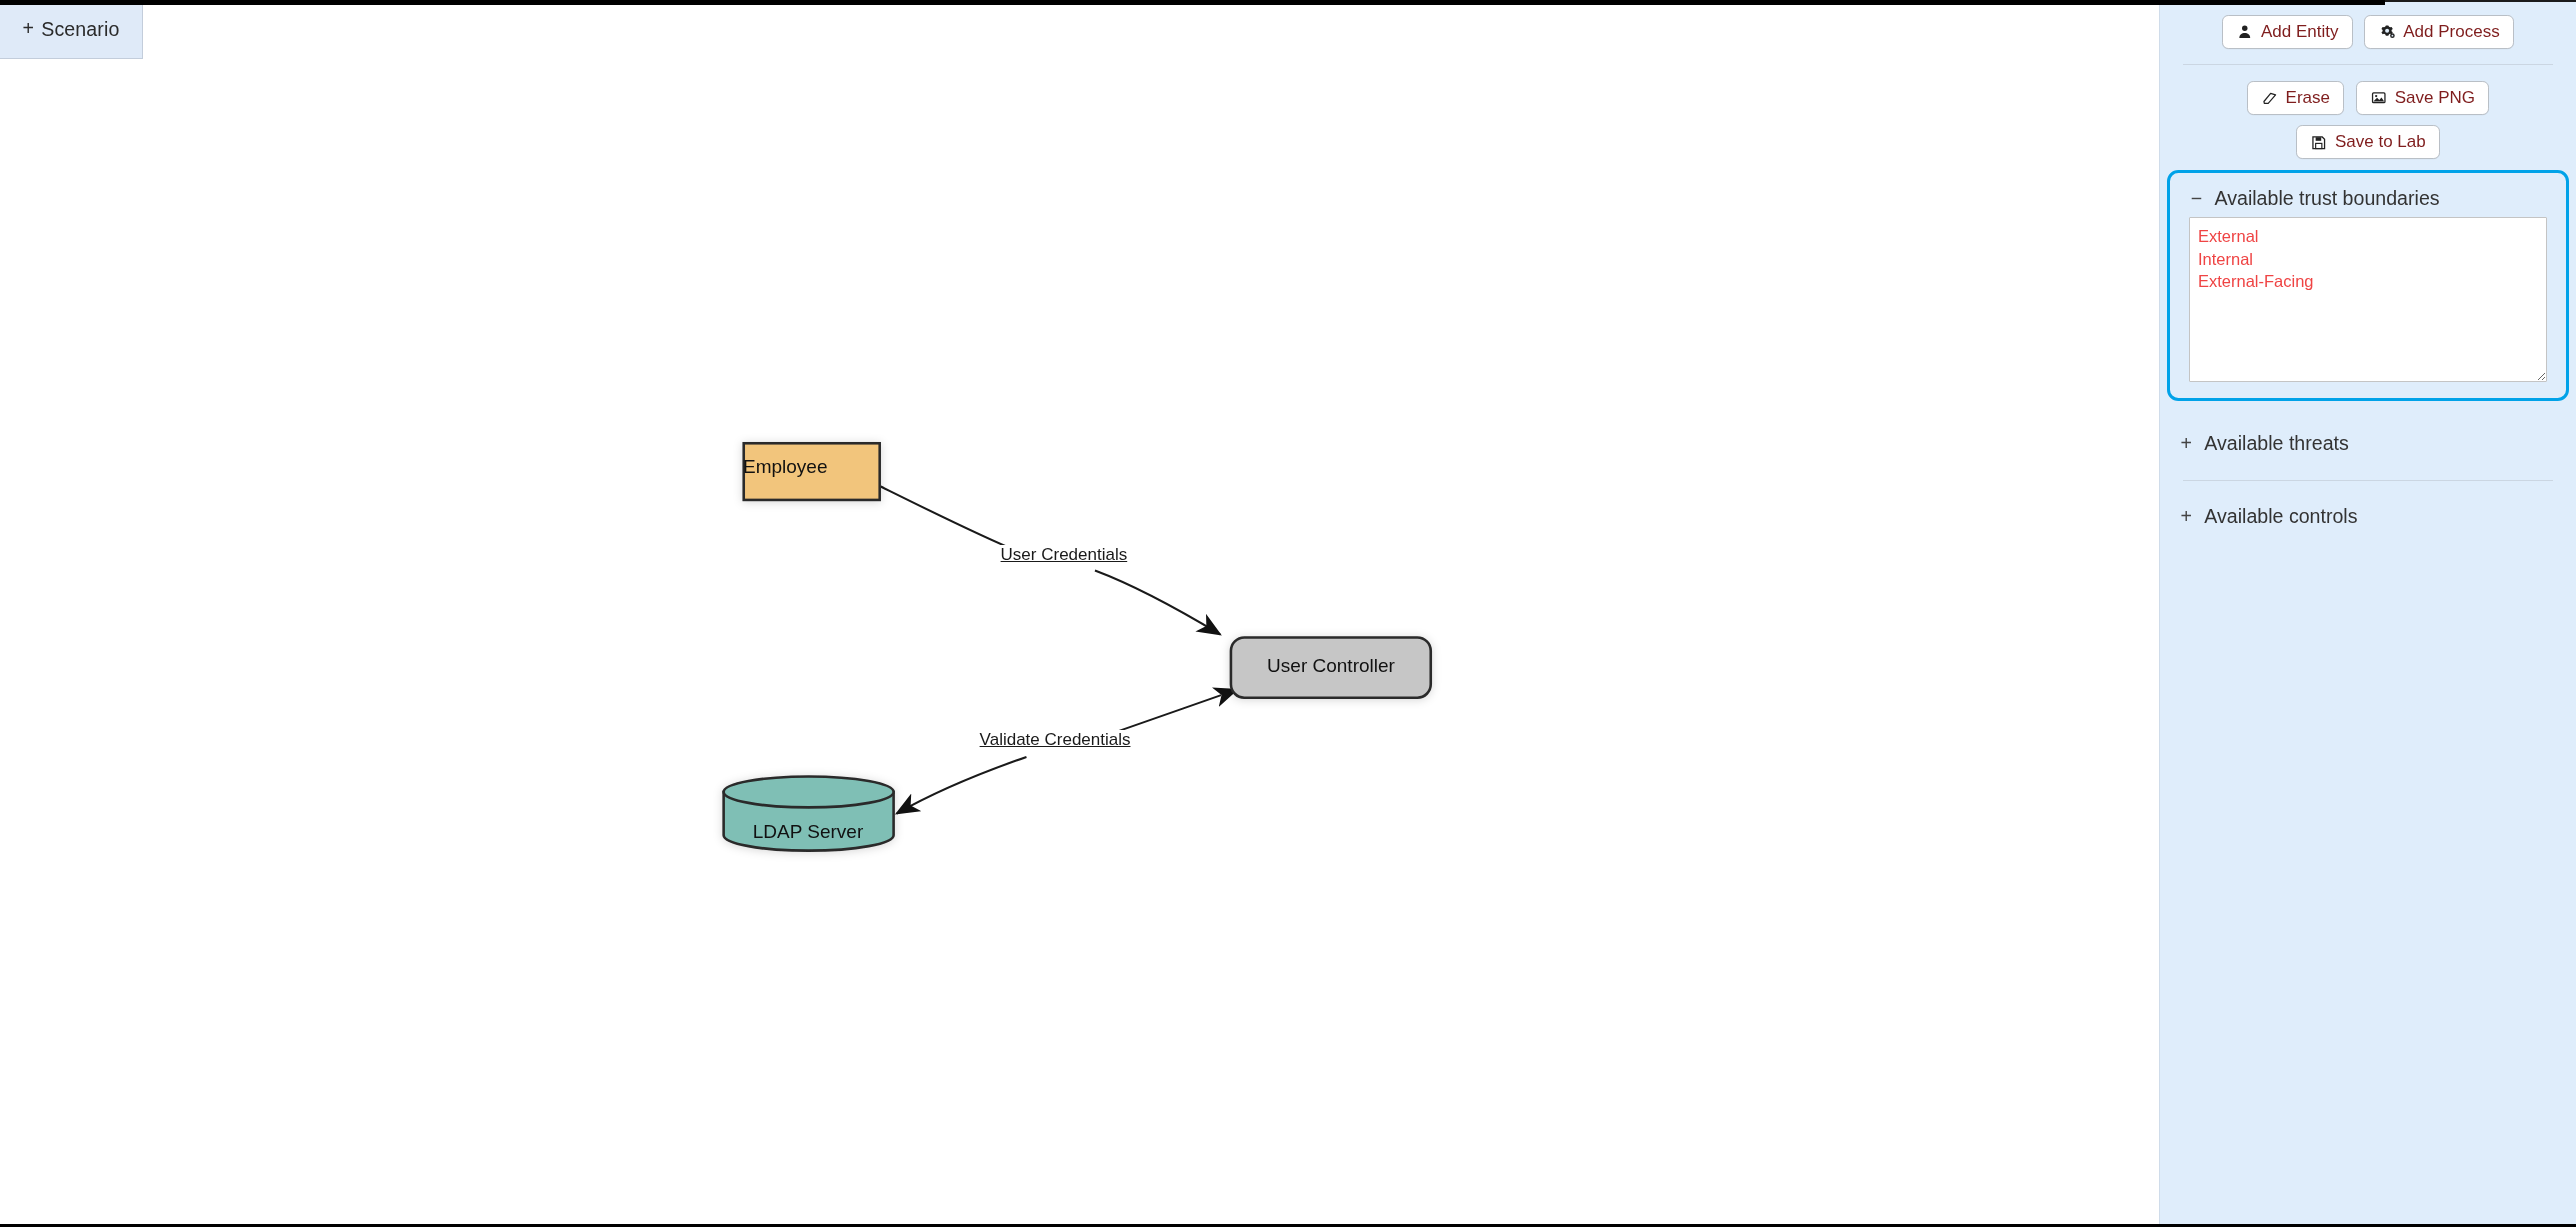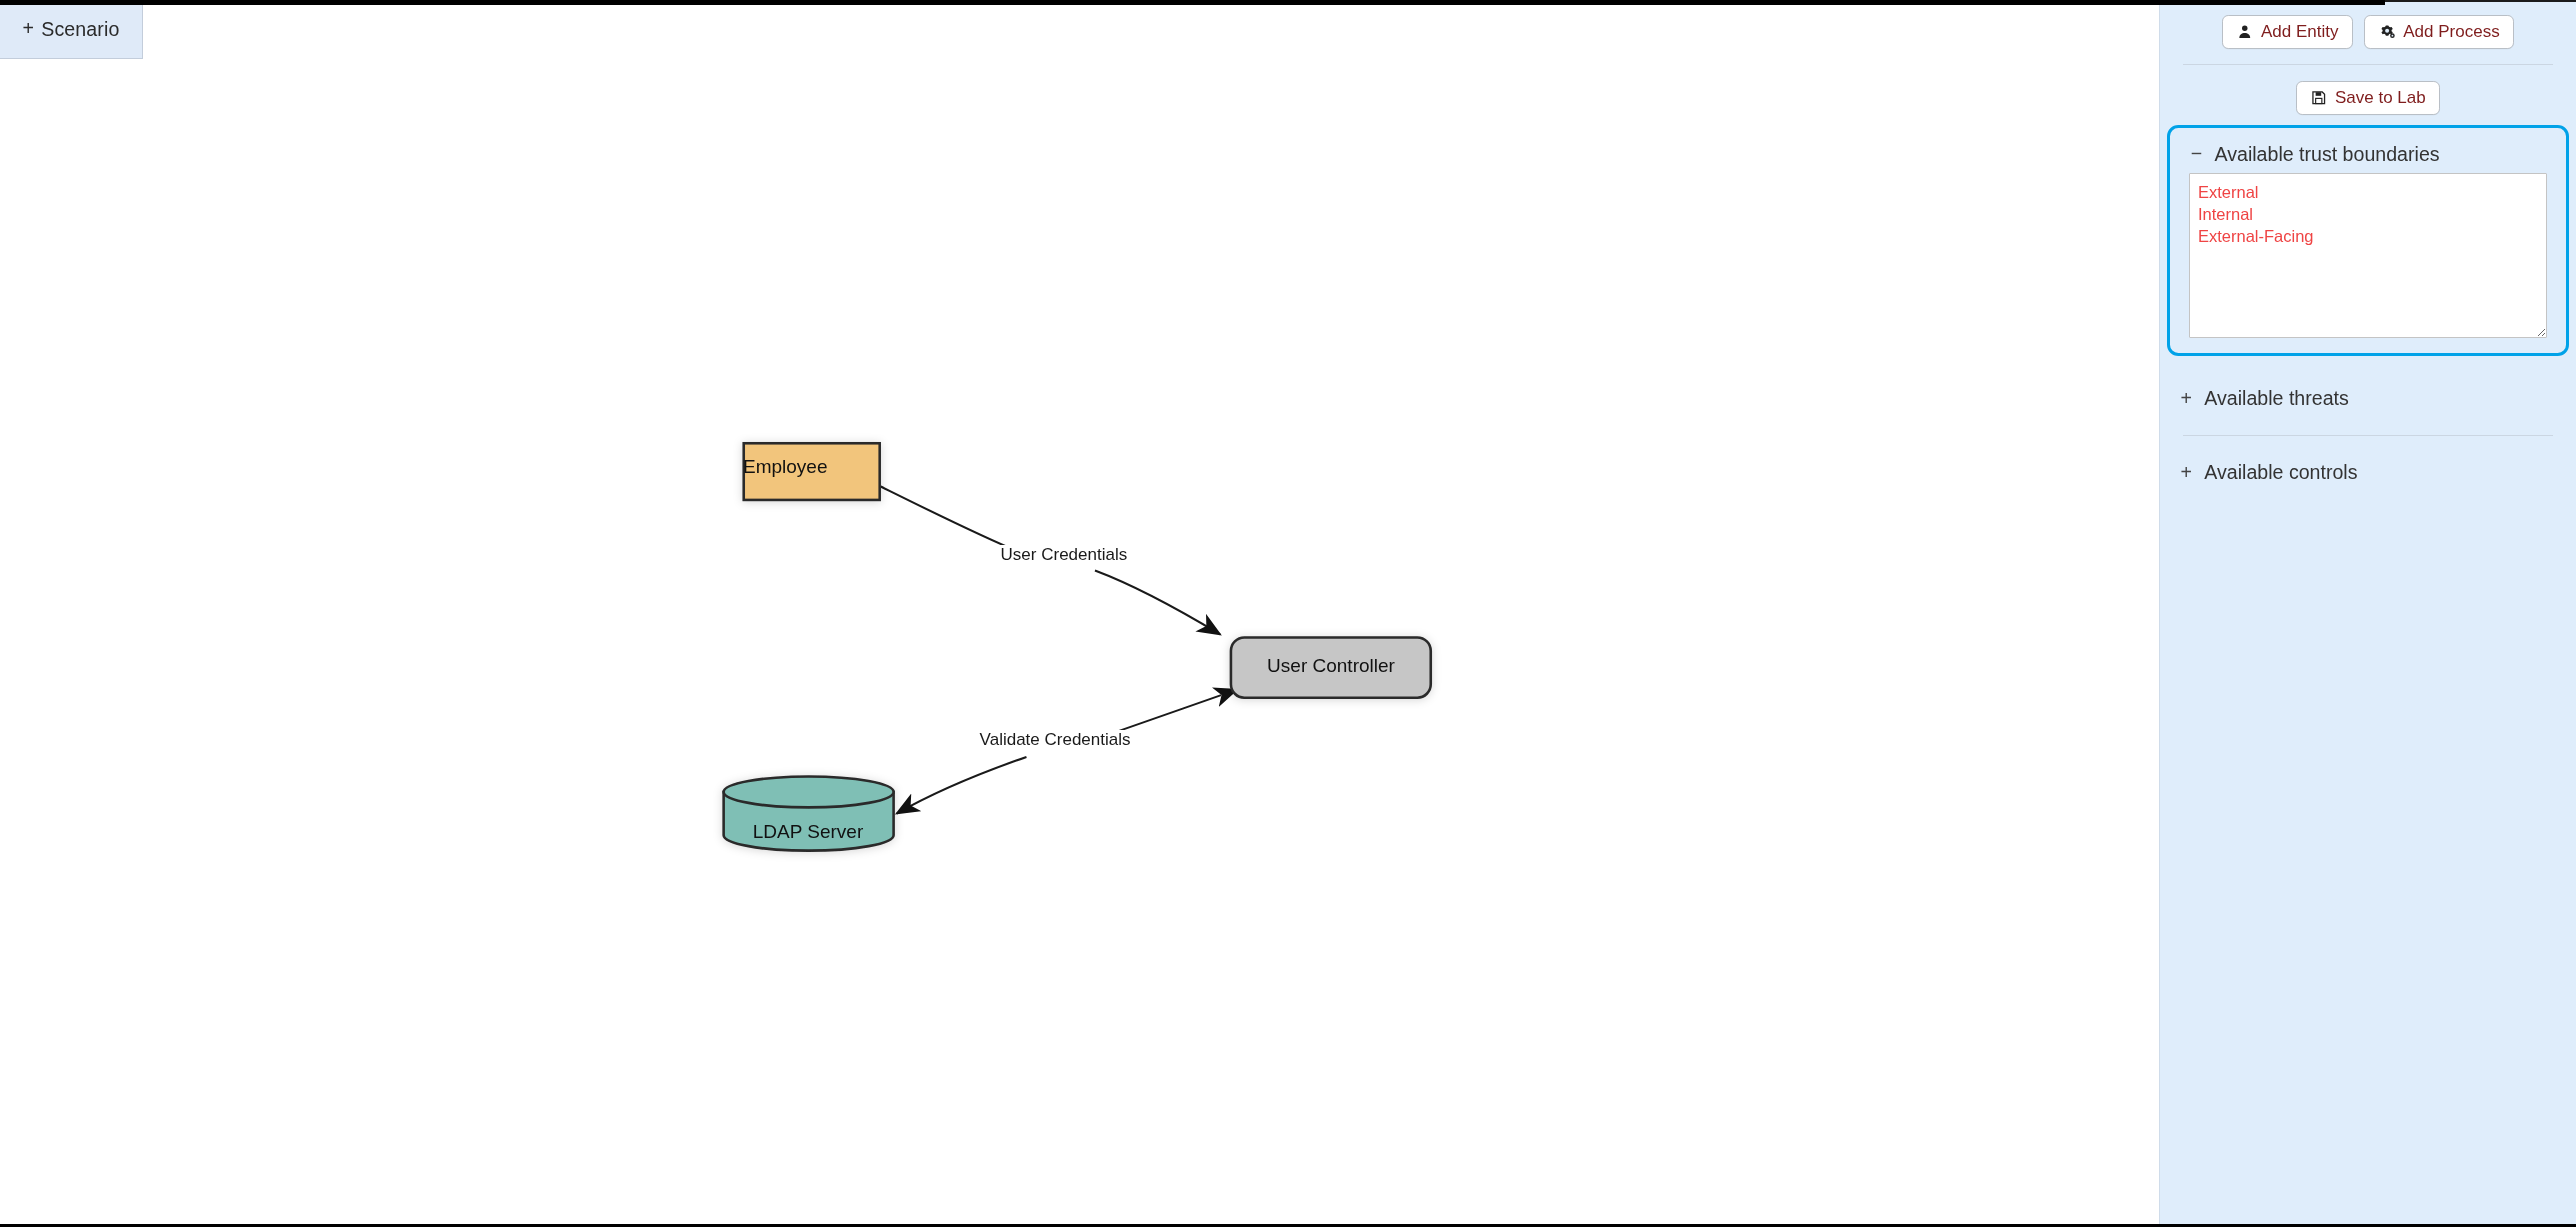--- a/index.html
+++ b/index.html
@@ -95,20 +95,21 @@
   }
   .edge-label {
     position: absolute;
     font-family: "Liberation Sans", sans-serif;
     font-size: 17px;
     color: #1a1a1a;
     white-space: nowrap;
     background: #ffffff;
     padding: 0 3.6px;
     pointer-events: none;
+    text-decoration: underline;
   }
 
   
   .sidebar {
     position: absolute;
     top: 1.5px;
     left: 2159px;
     width: 417px;
     height: 1222px;
     background: #dfedfb;
@@ -296,20 +297,41 @@
             </svg>
           </span>
           <span>Add Process</span>
         </button>
       </div>
 
 
       <div class="divider"></div>
 
 
+      <div class="btn-row">
+        <button class="btn">
+          <span class="ico">
+            <svg viewBox="0 0 24 24" width="15.5" height="15.5">
+              <path d="M3 17.8 13.4 5.2l7.6 2.4L9.6 20.6H3.6z" fill="none" stroke="#222" stroke-width="1.9" stroke-linejoin="round"></path>
+            </svg>
+          </span>
+          <span>Erase</span>
+        </button>
+
+        <button class="btn">
+          <span class="ico">
+            <svg viewBox="0 0 24 24" width="15.5" height="15.5">
+              <rect x="2.4" y="4.4" width="19.2" height="15.2" rx="1.6" fill="none" stroke="#222" stroke-width="2"></rect>
+              <circle cx="8" cy="9.4" r="1.8" fill="#222"></circle>
+              <path d="M3.6 17.8 9.4 12l3.4 3.3 3.4-3.8 4.2 6.3z" fill="#222"></path>
+            </svg>
+          </span>
+          <span>Save PNG</span>
+        </button>
+      </div>
 
       <div class="btn-row">
         <button class="btn">
           <span class="ico">
             <svg viewBox="0 0 24 24" width="15.5" height="15.5">
               <path d="M3 3h14.4L21 6.6V21H3z" fill="none" stroke="#222" stroke-width="2"></path>
               <rect x="7.2" y="3.4" width="8.6" height="5.6" fill="#222"></rect>
               <rect x="7.2" y="13" width="9.6" height="8" fill="none" stroke="#222" stroke-width="1.8"></rect>
             </svg>
           </span>

